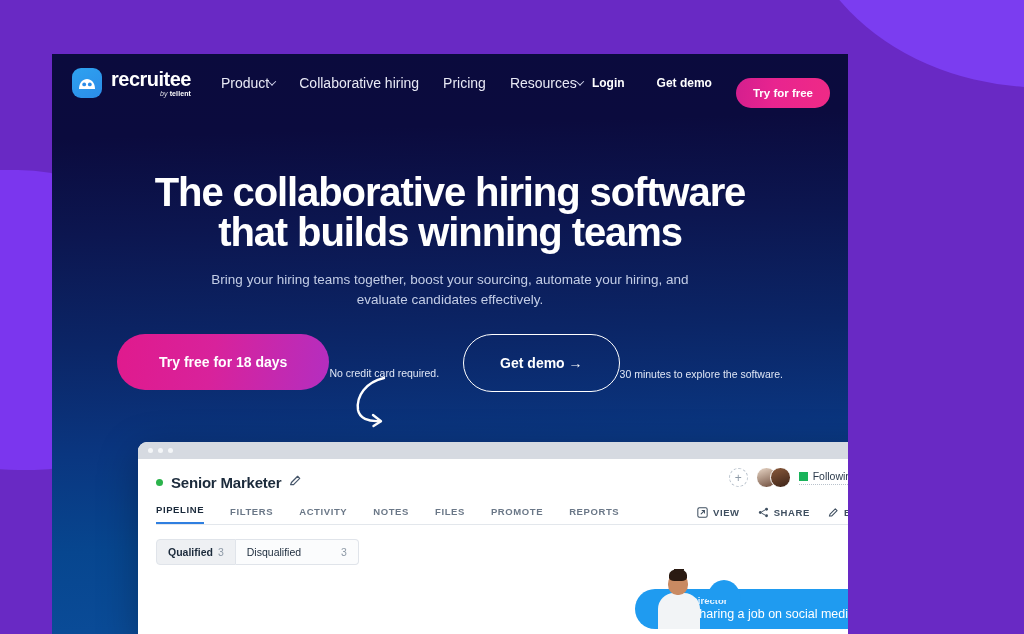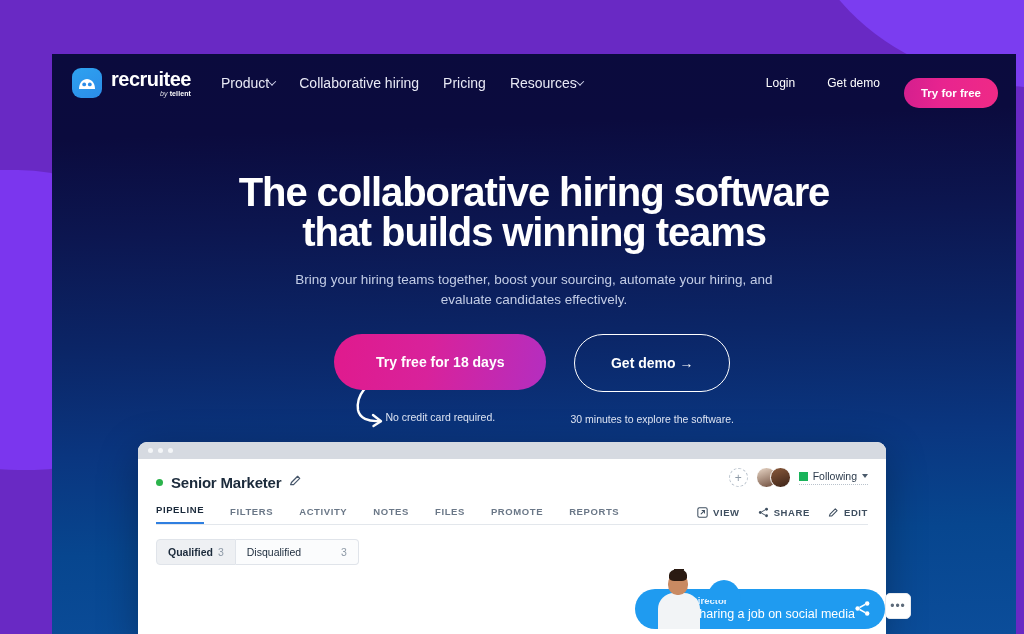--- a/index.html
+++ b/index.html
@@ -20,21 +20,21 @@
   .bg-blob-topright {
     position: absolute; right: -40px; top: -120px;
     width: 260px; height: 220px;
     background: #7b3df0; border-radius: 0 0 0 100%;
     transform: rotate(-6deg);
   }
 
   
   .hero {
     position: absolute;
-    left: 52px; top: 54px; width: 964px; height: 580px;
+    left: 52px; top: 54px; width: 796px; height: 580px;
     background: linear-gradient(178deg,
        #0b0b3d 0%, #0b0b3e 14%, #0c1650 30%,
        #0b2566 48%, #0a3680 66%, #07468f 82%, #0b4d9a 100%);
     overflow: hidden;
   }
 
   
   .nav {
     position: absolute; left: 0; right: 0; top: 0; height: 58px;
     display: flex; align-items: center; padding: 0 18px 0 20px;
@@ -62,21 +62,21 @@
     display: flex; align-items: center; cursor: pointer;
     white-space: nowrap;
     text-align: right;
   }
   .caret {
     display: inline-block; width: 6px; height: 6px;
     border-right: 1.4px solid #cfd2ea; border-bottom: 1.4px solid #cfd2ea;
     transform: rotate(45deg) translate(-1px,-1px);
   }
   .nav-right { margin-left: auto; display: flex; align-items: center; gap: 24px; }
-  .nav-right .nav-cta { color: #fff; font-size: 12px; font-weight: 400; cursor: pointer; white-space: nowrap; padding-left: 8px; }
+  .nav-right .nav-cta { color: #fff; font-size: 12px; font-weight: 700; cursor: pointer; white-space: nowrap; padding-left: 8px; }
   .btn-try-nav {
     background: linear-gradient(95deg, #d41f8e 0%, #e8248f 40%, #ef2a86 100%);
     color: #fff; font-size: 11.5px; font-weight: 700;
     border: none; border-radius: 20px; padding: 9px 17px; cursor: pointer;
     white-space: nowrap;
     margin-top: 19px;
   }
 
   
   .hero-body { position: absolute; left: 0; right: 0; top: 118px; text-align: center; }
@@ -88,21 +88,21 @@
   .hero-sub {
     margin-top: 18px; color: #c3cde6; font-size: 13.5px;
     line-height: 1.45; max-width: 520px; margin-left: auto; margin-right: auto;
   }
 
   
   .cta-row {
     position: absolute; top: 280px; left: 0; right: 0;
     display: flex; justify-content: center; align-items: flex-start; gap: 24px;
   }
-  .cta-col { display: flex; flex-direction: column; align-items: center; justify-content: flex-end; }
+  .cta-col { display: flex; flex-direction: row; align-items: center; justify-content: flex-end; }
   .btn-primary {
     background: linear-gradient(100deg, #e01a8d 0%, #d8229b 45%, #b42ec0 100%);
     color: #fff; font-size: 14px; font-weight: 700;
     border: none; border-radius: 34px; padding: 20px 42px; cursor: pointer;
     white-space: nowrap;
   }
   .btn-outline {
     background: transparent; color: #fff; font-size: 14px; font-weight: 700;
     border: 1.6px solid #ffffff; border-radius: 34px; padding: 20px 36px;
     cursor: pointer; white-space: nowrap;

